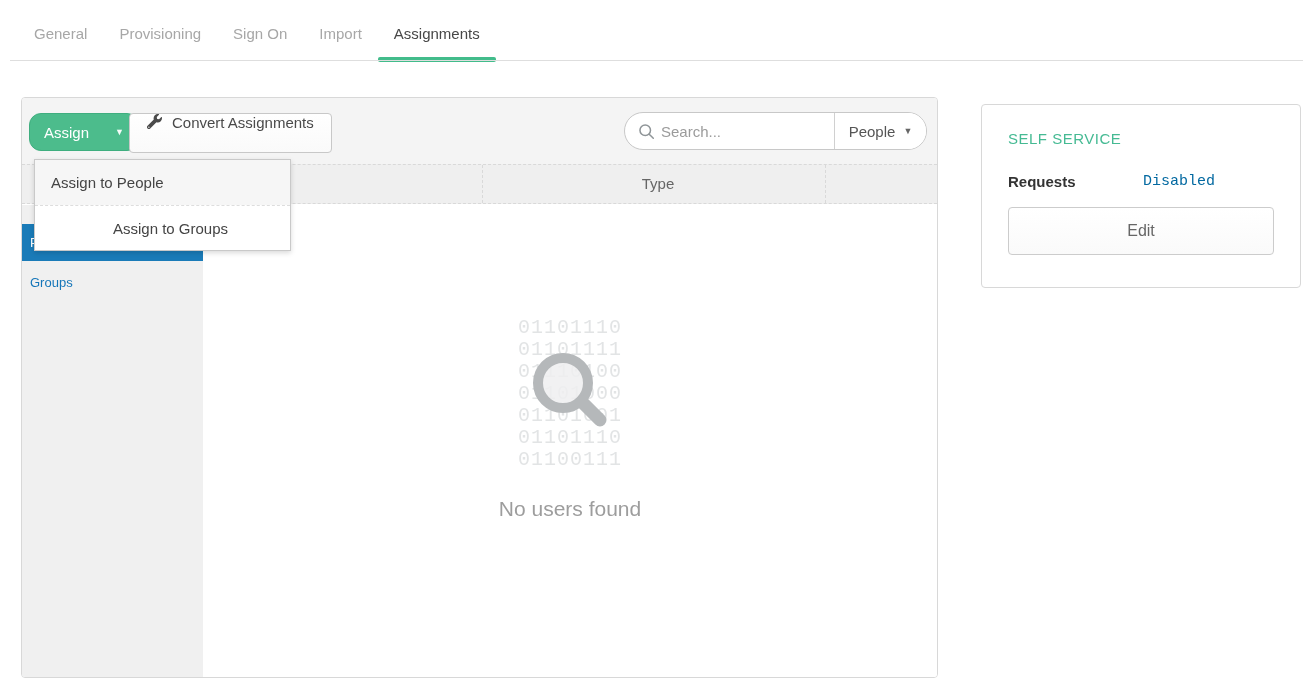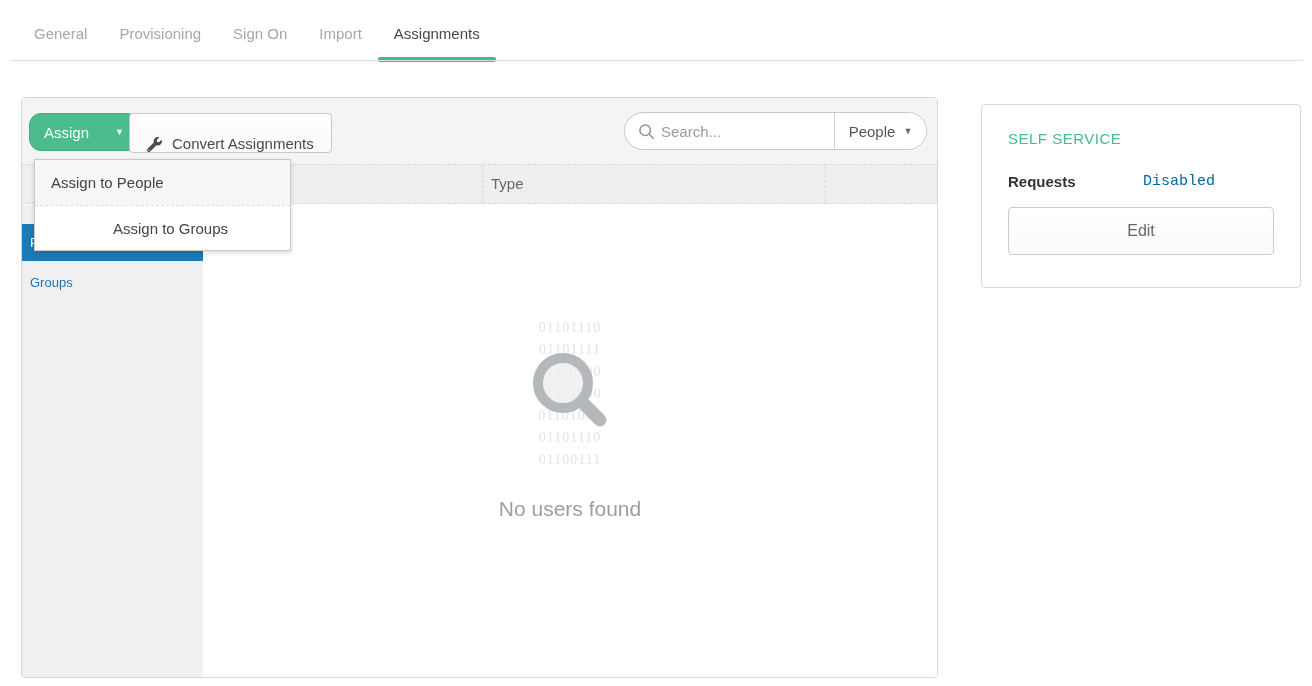--- a/index.html
+++ b/index.html
@@ -24,56 +24,56 @@
     background: #f4f4f4; border-radius: 3px 3px 0 0; }
   .btn-assign { position: absolute; left: 7px; top: 15px; height: 38px;
     background: #4cbc8c; border: 1px solid #3fae7f; border-radius: 12px;
     color: #fff; font-size: 15px; padding: 0 14px; display: flex;
     align-items: center; gap: 26px; cursor: pointer; }
   .caret { font-size: 9px; line-height: 1; }
   .btn-assign .caret { color: rgba(255,255,255,.95); }
   .btn-convert { position: absolute; left: 107px; top: 15px; height: 40px;
     background: linear-gradient(#fff, #fafafa); border: 1px solid #c8c8c8;
     border-radius: 4px; color: #4a4a4a; font-size: 15px; padding: 0 17px;
-    display: flex; align-items: flex-end; gap: 10px; cursor: pointer; }
+    display: flex; align-items: flex-start; gap: 10px; cursor: pointer; }
   .search-group { position: absolute; right: 10px; top: 14px; width: 303px;
     height: 38px; background: #fff; border: 1px solid #c8c8c8;
     border-radius: 19px; display: flex; align-items: center; overflow: hidden; }
   .search-icon-wrap { padding: 0 6px 0 13px; display: flex; align-items: center; }
   .search-input { flex: 1; border: none; outline: none; font-size: 15px;
     color: #555; min-width: 0; background: transparent;
     font-family: "Liberation Sans", sans-serif; }
   .search-input::placeholder { color: #9b9b9b; }
   .scope-select { width: 92px; height: 100%; border-left: 1px solid #d0d0d0;
     display: flex; align-items: center; justify-content: center; gap: 8px;
     font-size: 15px; color: #555; cursor: pointer; background: #fff; }
   .scope-select .caret { color: #666; }
 
   
   .table-header { position: absolute; left: 0; top: 66px; right: 0; height: 40px;
     background: #efefef; border-top: 1px dashed #d9d9d9;
     border-bottom: 1px dashed #d9d9d9; display: flex; }
-  .th { font-size: 15px; color: #666; line-height: 38px; padding-left: 8px; }
+  .th { font-size: 15px; color: #666; line-height: 38px; padding-left: 8px; text-align: center; }
   .th-1 { width: 461px; border-right: 1px dashed #d9d9d9; }
   .th-2 { width: 343px; border-right: 1px dashed #d9d9d9; }
   .th-3 { flex: 1; }
 
   
   .content { position: absolute; left: 0; top: 107px; right: 0; bottom: 0;
     display: flex; border-radius: 0 0 3px 3px; overflow: hidden; }
   .side-tabs { width: 181px; background: #f0f0f0; padding-top: 19px; }
   .side-item { font-size: 13px; padding-left: 8px; cursor: pointer; }
   .side-item.selected { background: #1a7bb8; color: #fff; height: 37px;
     line-height: 37px; }
   .side-item.link { color: #1576b9; height: 40px; line-height: 44px; }
   .main-area { flex: 1; background: #fff; position: relative; }
   .empty-state { position: absolute; left: 0; right: 0; top: 112px;
     text-align: center; }
   .binary-wrap { position: relative; display: inline-block; }
-  .binary-line { font-family: Liberation Serif, serif; font-size: 14px;
+  .binary-line { font-family: Liberation Mono, monospace; font-size: 20px;
     line-height: 22px; color: #e2e4e5; letter-spacing: 1px; text-align: center; }
   .magnifier { position: absolute; left: 50%; top: 73px;
     transform: translate(-50%, -50%); width: 90px; height: 90px; }
   .empty-msg { margin-top: 26px; font-size: 21px; color: #9d9d9d; }
 
   
   .assign-menu { position: absolute; left: 12px; top: 61px; width: 257px;
     background: #fff; border: 1px solid #c9c9c9;
     box-shadow: 0 2px 5px rgba(0,0,0,.15); z-index: 20; }
   .menu-item { height: 45px; line-height: 45px; padding-left: 16px;

